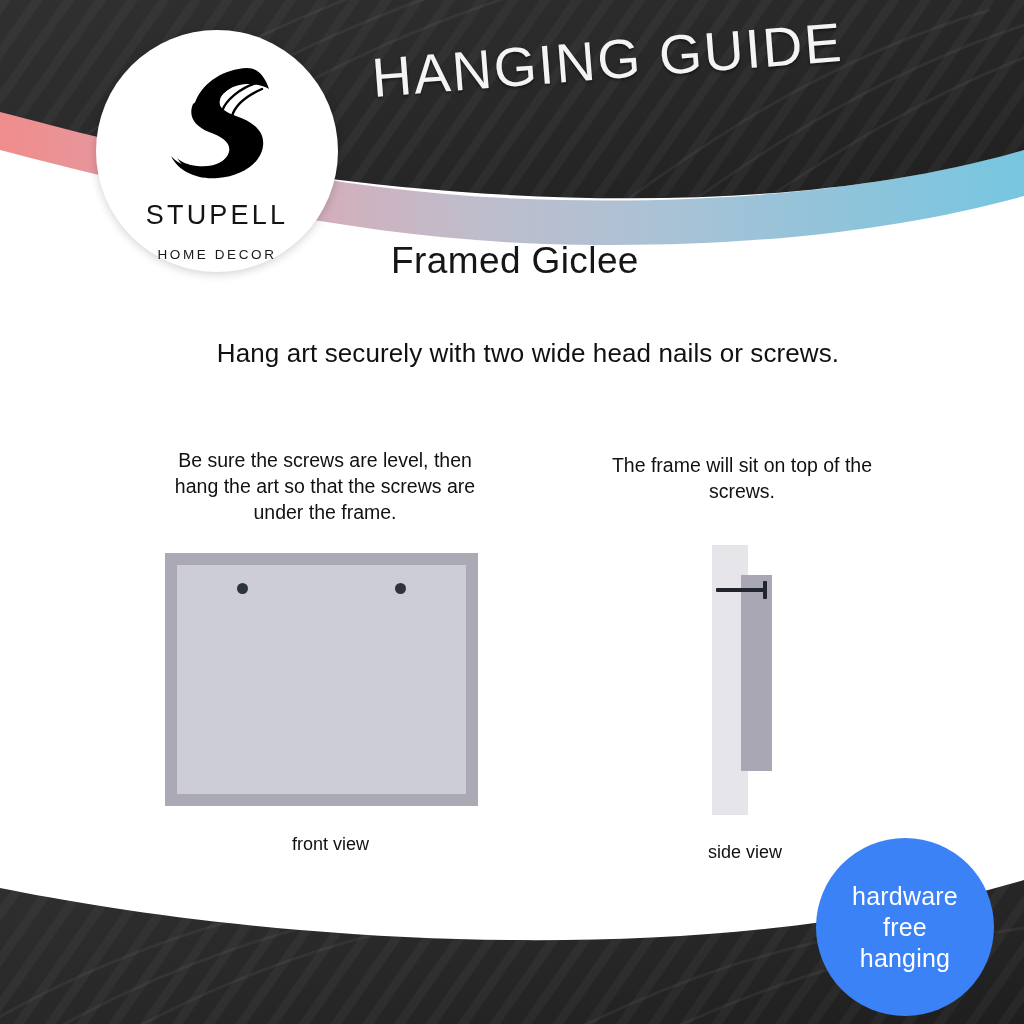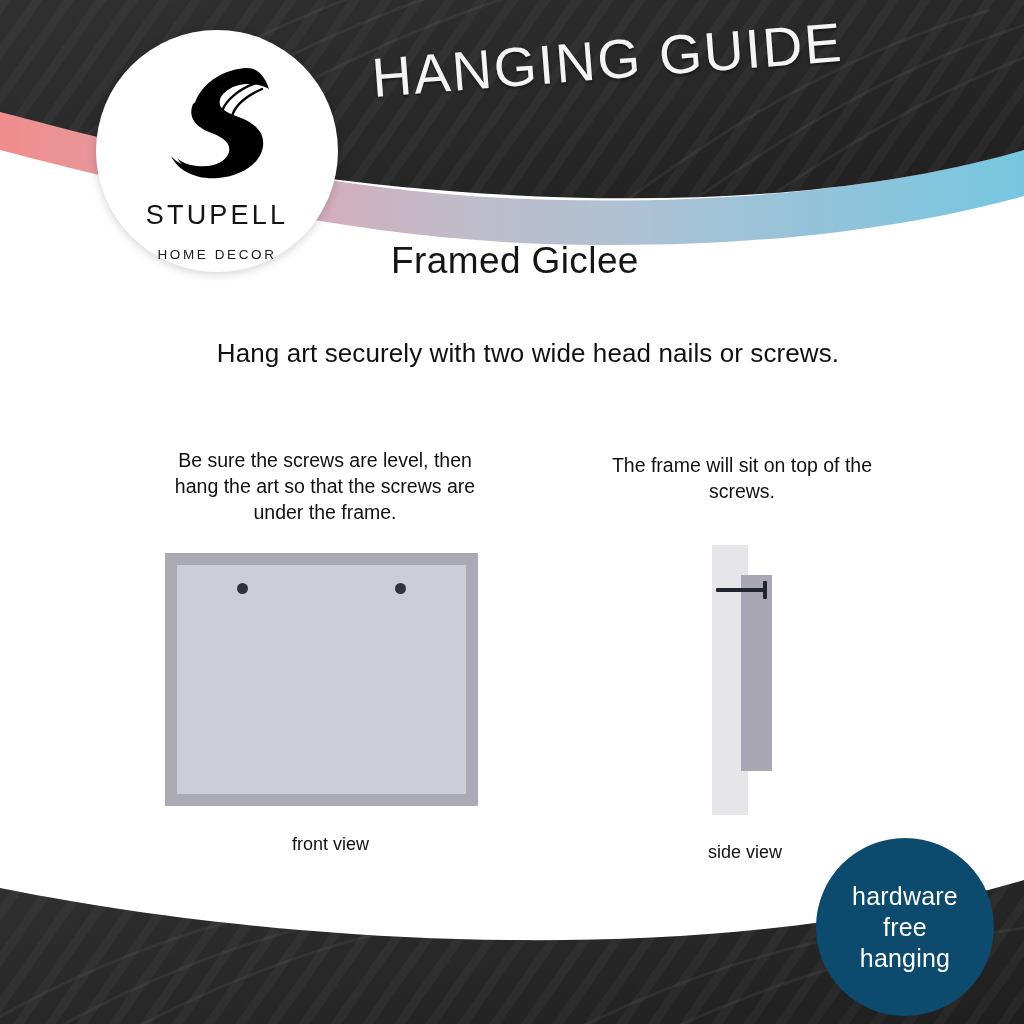--- a/index.html
+++ b/index.html
@@ -105,21 +105,21 @@
   
   .view-label{
     position:absolute;font-size:18px;color:#111;text-align:center;
   }
   .view-label.front{left:174px;top:834px;width:313px;}
   .view-label.side{left:645px;top:842px;width:200px;text-align:center;}
 
   
   .hw-badge{
     position:absolute;left:816px;top:838px;width:178px;height:178px;
-    border-radius:50%;background:#0c4a6e;
+    border-radius:50%;background:#3b82f6;
     display:flex;flex-direction:column;align-items:center;justify-content:center;
     z-index:7;
   }
   .hw-line{
     color:#ffffff;font-size:25px;line-height:31px;text-align:center;letter-spacing:.2px;
   }
 </style>
 </head>
 <body>
 

